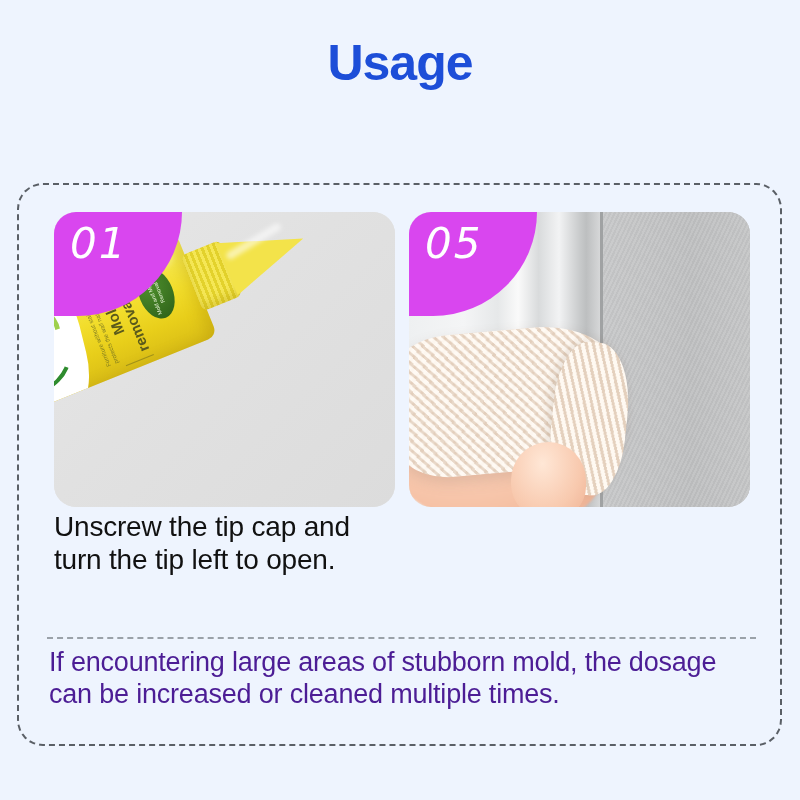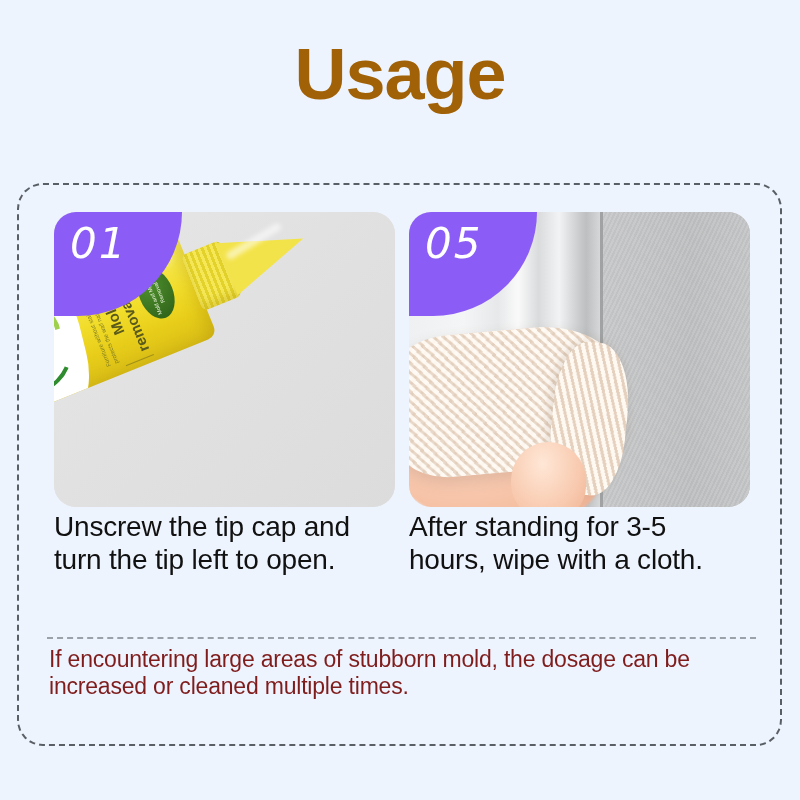--- a/index.html
+++ b/index.html
@@ -16,23 +16,23 @@
     position: relative;
   }
 
   
   .page-title {
     position: absolute;
     top: 38px;
     left: 0;
     width: 800px;
     text-align: center;
-    font-size: 72px;
+    font-size: 50px;
     font-weight: bold;
-    color: #a16207;
+    color: #1d4ed8;
     letter-spacing: -1px;
     line-height: 1;
   }
 
   
   .panel {
     position: absolute;
     left: 17px;
     top: 183px;
     width: 765px;
@@ -66,21 +66,21 @@
     background: #e2e2e2;
   }
 
   
   .badge {
     position: absolute;
     left: 0;
     top: 0;
     width: 128px;
     height: 104px;
-    background: #8b5cf6;
+    background: #d946ef;
     border-top-left-radius: 22px;
     border-bottom-right-radius: 128px;
     z-index: 6;
   }
   .badge-num {
     position: absolute;
     left: 16px;
     top: 11px;
     font-size: 42px;
     font-style: italic;
@@ -338,23 +338,23 @@
     left: 28px;
     top: 452px;
     width: 709px;
     border-top: 2px dashed #9aa1a9;
   }
   .note {
     position: absolute;
     left: 30px;
     top: 461px;
     width: 710px;
-    font-size: 23px;
+    font-size: 27px;
     line-height: 1.19;
-    color: #7f1d1d;
+    color: #4c1d95;
     letter-spacing: -0.2px;
   }
 </style>
 </head>
 <body>
 
 <div class="page-title">Usage</div>
 
 <div class="panel">
 
@@ -411,21 +411,20 @@
           <div class="cloth"></div>
           <div class="cloth-fold"></div>
           <div class="thumb"></div>
         </div>
 
         <div class="badge">
           <div class="badge-num">05</div>
         </div>
       </div>
 
-      <div class="caption">After standing for 3-5 hours, wipe with a cloth.</div>
     </div>
 
   </div>
 
   <div class="divider"></div>
 
   <div class="note">If encountering large areas of stubborn mold, the dosage can be increased or cleaned multiple times.</div>
 </div>
 
 </body></html>

